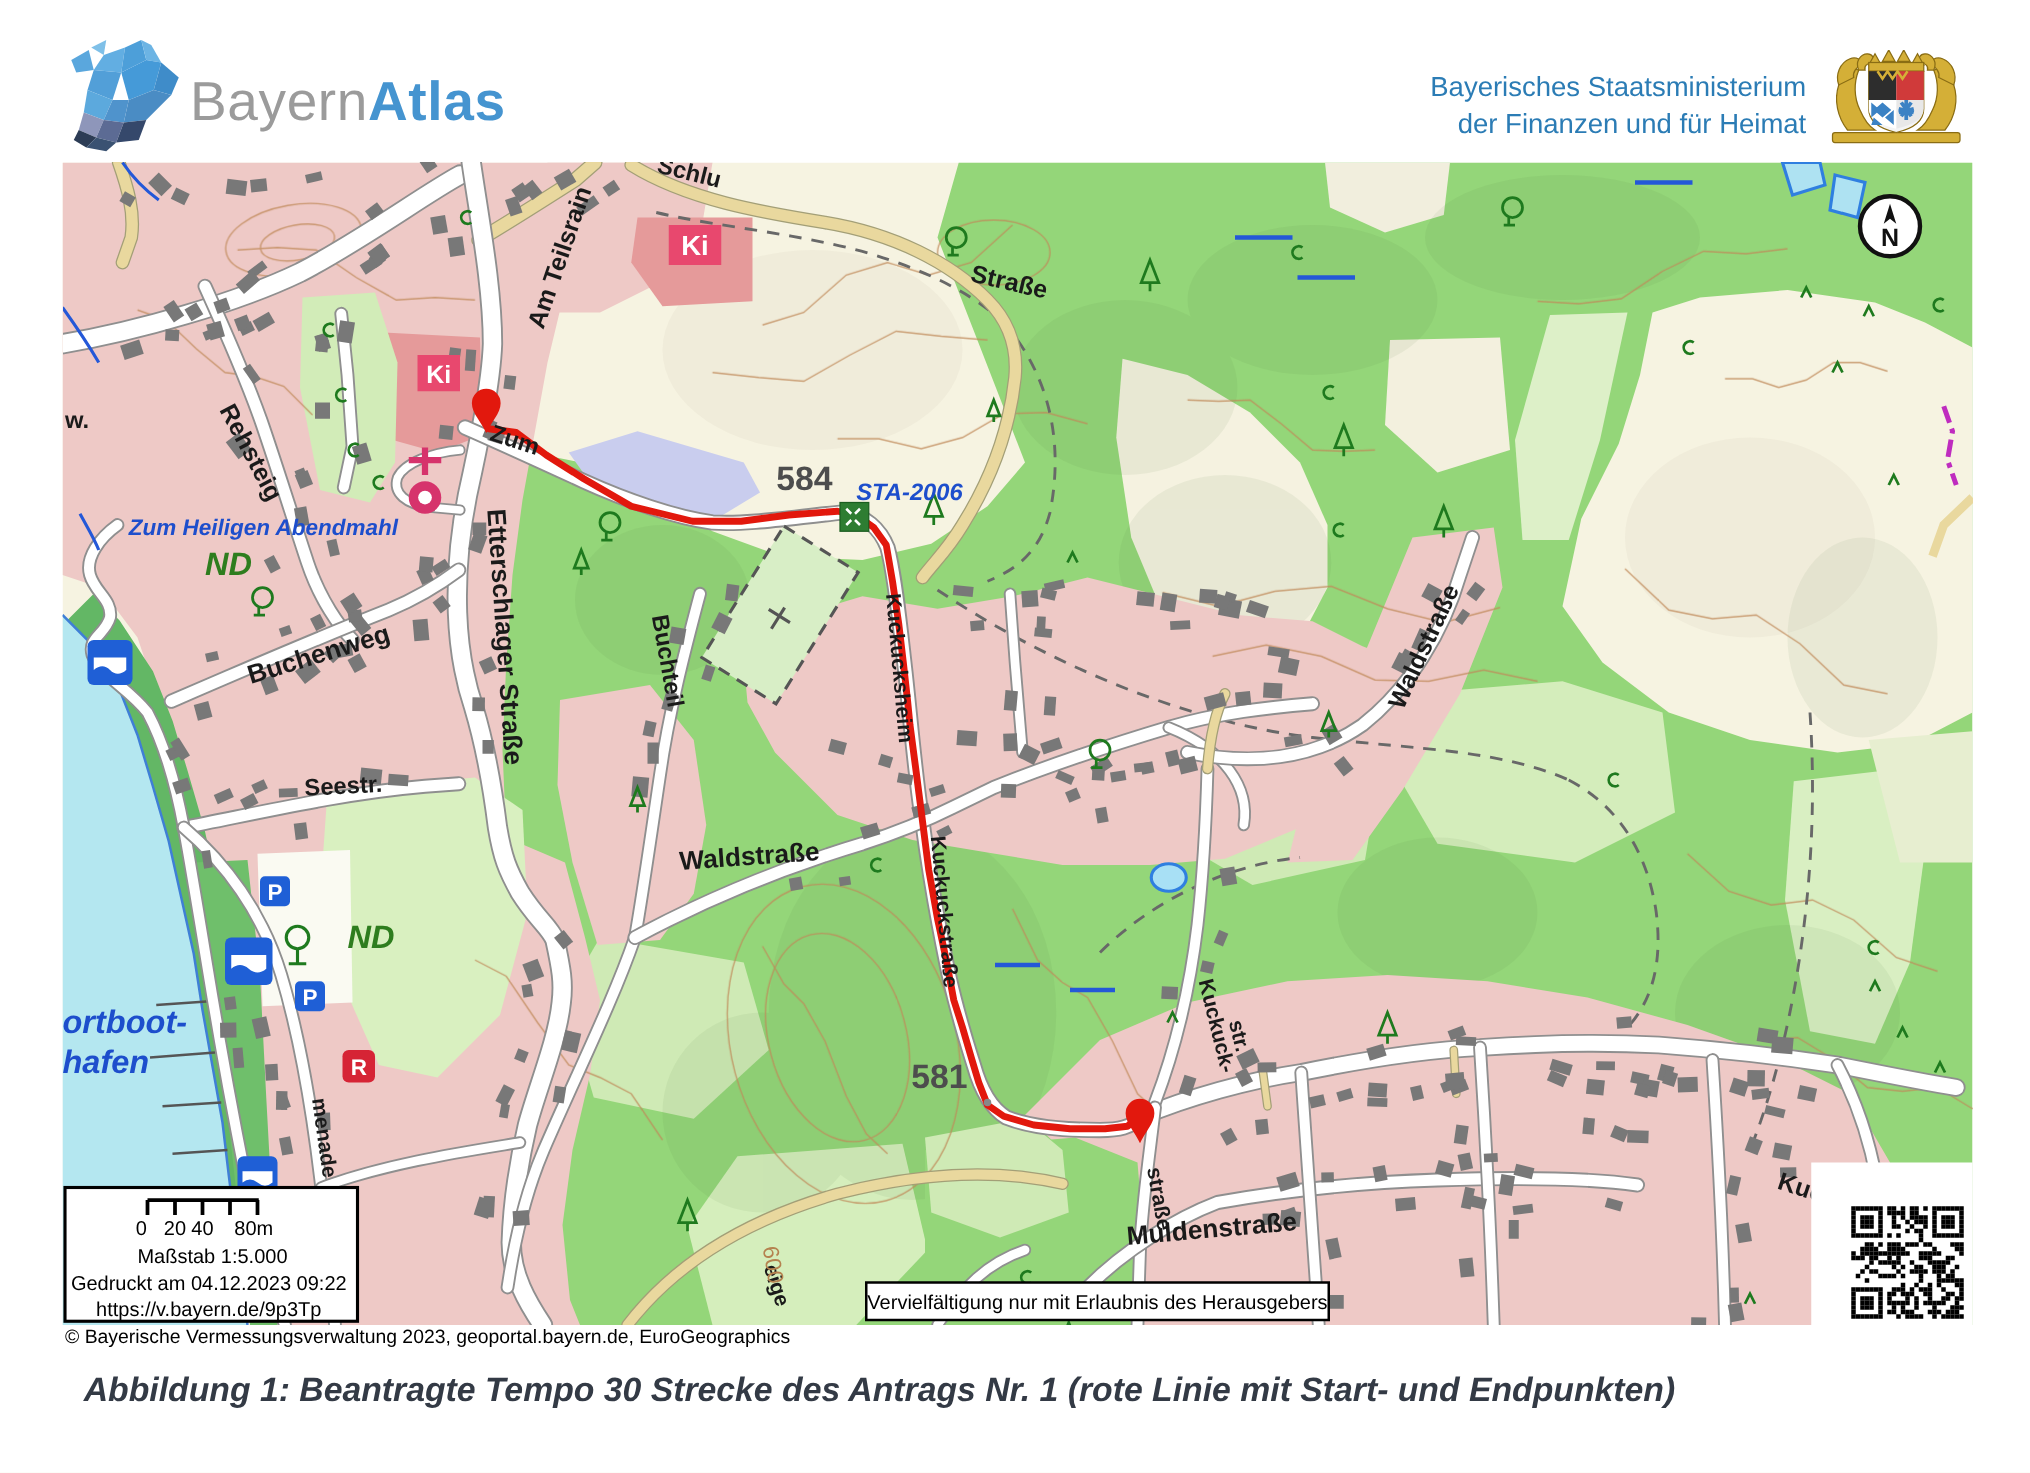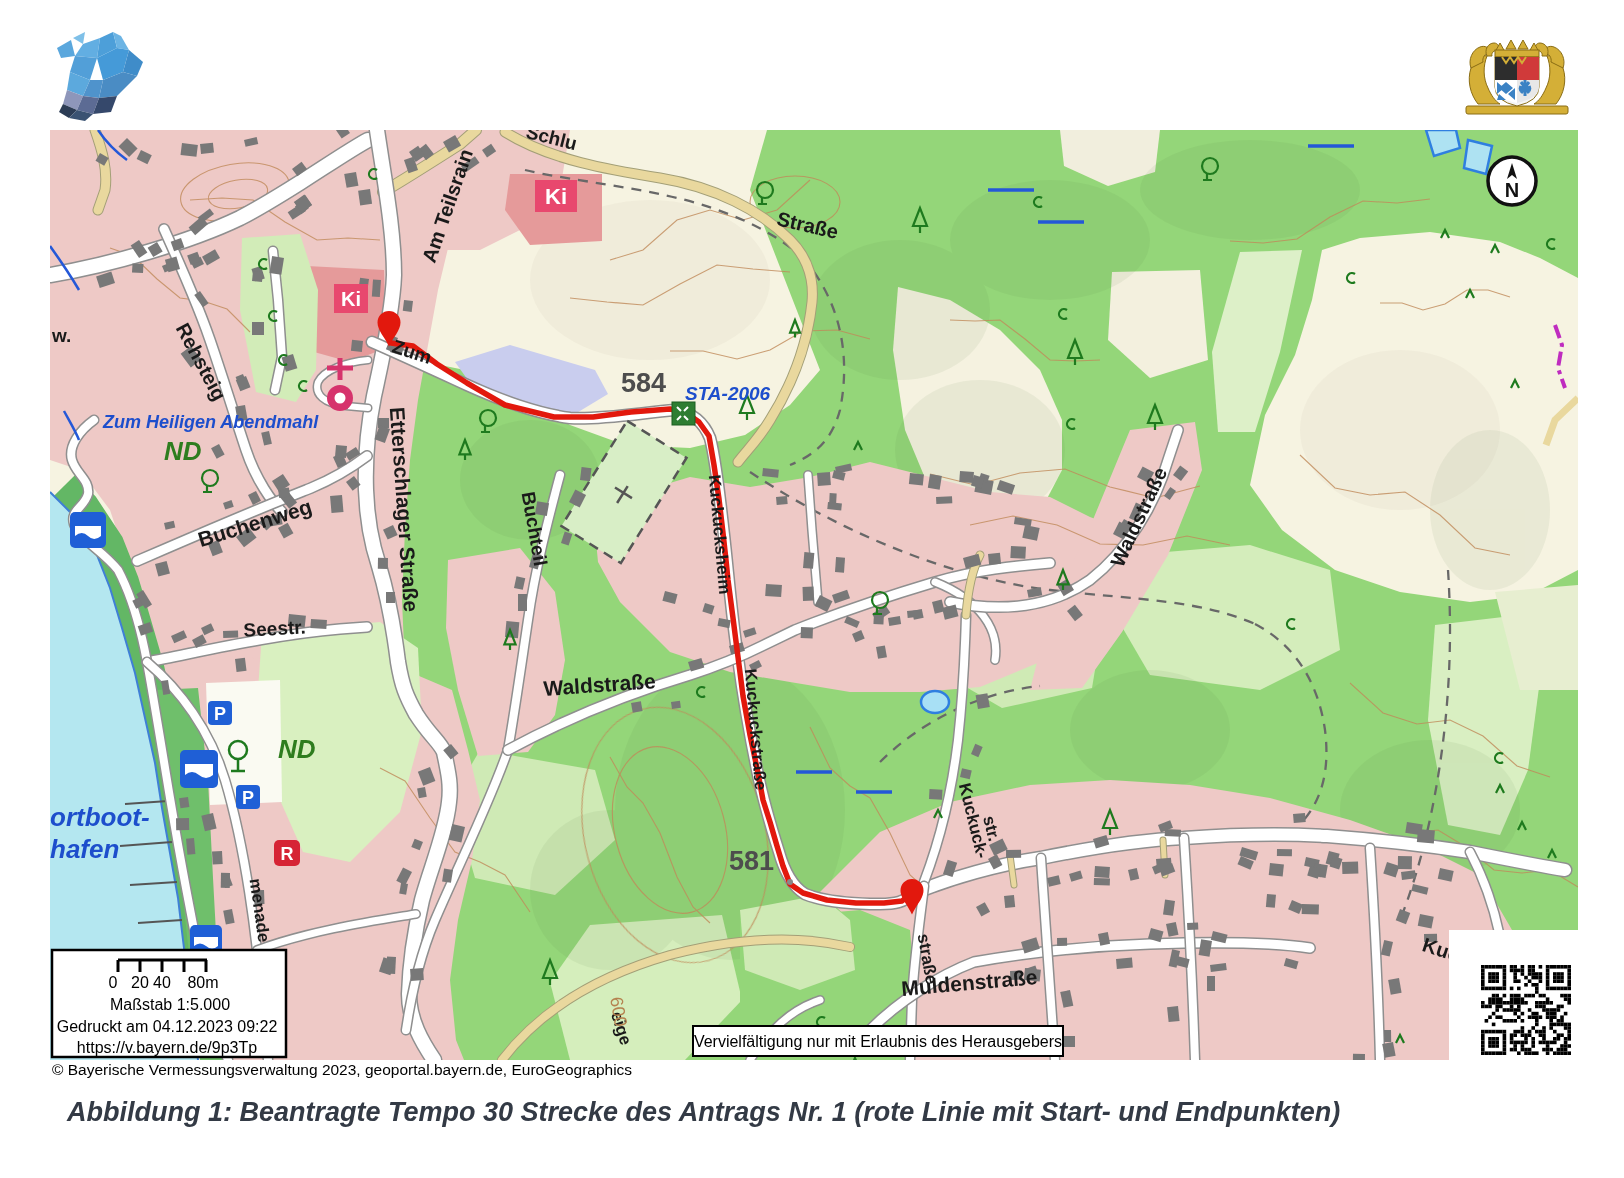--- a/index.html
+++ b/index.html
@@ -19,20 +19,21 @@
 <polygon points="15,44 35,52 28,68 12,62" fill="#5ca9dd"></polygon>
 <polygon points="35,52 48,52 44,70 28,68" fill="#4f93cc"></polygon>
 <polygon points="48,52 68,44 82,48 62,68 44,70" fill="#4a8cc4"></polygon>
 <polygon points="12,62 28,68 22,82 8,76" fill="#8e96ba"></polygon>
 <polygon points="28,68 44,70 38,86 22,82" fill="#5c6b94"></polygon>
 <polygon points="44,70 62,68 56,84 38,86" fill="#35486b"></polygon>
 <polygon points="8,76 22,82 14,90 4,84" fill="#2c3c55"></polygon>
 <polygon points="22,82 38,86 30,93 14,90" fill="#3a5272"></polygon>
 </svg>
 
+<div style="position:absolute;left:152px;top:57px;font-size:44px;letter-spacing:0.5px;font-family:'Liberation Sans',sans-serif;"><span style="color:#9b9b9b;">Bayern</span><span style="color:#4594d0;font-weight:bold;">Atlas</span></div>
 
 <svg width="110" height="78" viewBox="0 0 110 78" style="position:absolute;left:1462px;top:40px">
 <rect x="4" y="66" width="102" height="8" rx="2" fill="#d4af37" stroke="#8a6d14" stroke-width="1"></rect>
 <g fill="#d4af37" stroke="#8a6d14" stroke-width="1">
 <path d="M16,64 C8,54 5,40 9,28 C12,20 19,14 25,16 C21,26 21,38 26,48 C29,55 33,61 38,64 Z"></path>
 <path d="M9,28 C6,20 10,10 18,7 C23,5 28,8 28,12 C23,13 20,18 21,22 Z"></path>
 <path d="M25,16 C22,10 26,3 32,3 C36,3 38,7 36,10 C32,10 29,13 30,16 Z"></path>
 <path d="M94,64 C102,54 105,40 101,28 C98,20 91,14 85,16 C89,26 89,38 84,48 C81,55 77,61 72,64 Z"></path>
 <path d="M101,28 C104,20 100,10 92,7 C87,5 82,8 82,12 C87,13 90,18 89,22 Z"></path>
 <path d="M85,16 C88,10 84,3 78,3 C74,3 72,7 74,10 C78,10 81,13 80,16 Z"></path>
@@ -44,20 +45,21 @@
 <path d="M55,17 h22 v23 h-22 z" fill="#d03a3a"></path>
 <path d="M55,40 l22,0 v7 q0,11 -22,16 z" fill="#e8e8e8"></path>
 <path d="M33,40 h22 v23 q-22,-5 -22,-16 z" fill="#fff"></path>
 <g fill="#3b82c4">
 <path d="M35,42 l7,6 -7,6 z M44,42 l7,6 -7,6 -7,-6 z M53,48 l-7,6 7,6 z M37,54 l7,6 -9,0 z"></path>
 </g>
 <path d="M59,42 l8,11 M67,42 l-8,11 M63,40 v16 M57,47 l12,3 M69,47 l-12,3" stroke="#3b82c4" stroke-width="3" fill="none"></path>
 <path d="M40,17 l4,6 4,-6 4,6 4,-6 4,6 4,-6" stroke="#d4af37" stroke-width="2" fill="none"></path>
 </svg>
 
+<div style="position:absolute;left:1040px;top:55px;width:405px;text-align:right;font-size:22px;line-height:29px;color:#2b7cb5;font-family:'Liberation Sans',sans-serif;">Bayerisches Staatsministerium<br>der Finanzen und für Heimat</div>
 
 <svg width="1528" height="930" viewBox="0 0 1528 930" style="position:absolute;left:50px;top:130px">
 
 <rect x="0" y="0" width="1528" height="930" fill="#f6f3e1"></rect>
 
 <polygon points="717,0 1528,0 1528,930 280,930 283,700 285,560 288,430 292,330 300,268 330,243 380,233 430,243 475,268 520,295 575,315 640,318 695,305 740,275 770,240 700,60" fill="#94d679"></polygon>
 
 <polygon points="848,157 900,170 950,200 990,240 1012,290 1012,340 990,382 955,402 915,396 880,360 855,300 843,220" fill="#f5f2e0"></polygon>
 
 <polygon points="1200,355 1215,285 1245,225 1262,170 1272,120 1310,108 1380,102 1450,112 1490,128 1528,148 1528,440 1480,465 1420,472 1350,462 1285,440 1232,400" fill="#f6f3e1"></polygon>

